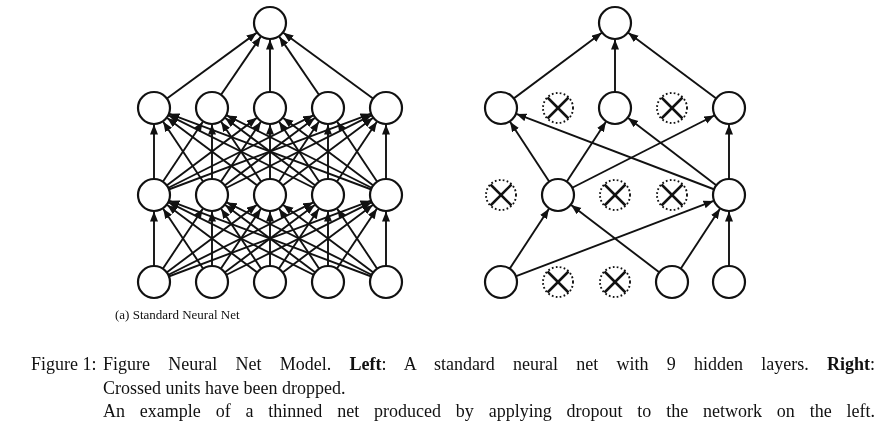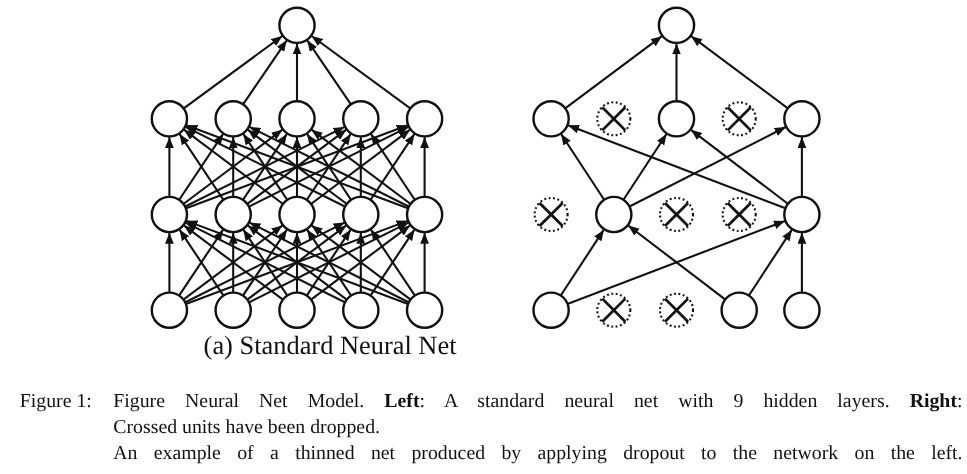--- a/index.html
+++ b/index.html
@@ -12,30 +12,30 @@
     overflow: hidden;
   }
   .stage { position: absolute; left: 0; top: 0; width: 879px; height: 431px; background: #fff; }
   svg.diagrams { position: absolute; left: 0; top: 0; }
   .edge { stroke: #111111; stroke-width: 1.9; fill: none; }
   .node { fill: #ffffff; stroke: #111111; stroke-width: 2.2; }
   .node.dropped { stroke-width: 1.9; stroke-dasharray: 1.7 2.3; }
   .cross { stroke: #111111; stroke-width: 2.5; stroke-linecap: butt; }
   .subcaption {
     position: absolute; top: 304px;
-    font-size: 24px; line-height: 22px;
-    text-align: right; white-space: nowrap;
+    font-size: 13px; line-height: 22px;
+    text-align: left; white-space: nowrap;
   }
   #subcap-a { left: 115px; width: 300px; }
   #subcap-b { left: 463px; width: 300px; }
   .figcaption {
     position: absolute; left: 18px; top: 353px; width: 857px;
     font-size: 18px; line-height: 23.5px;
   }
-  .figlabel { position: absolute; left: 0; top: 0; white-space: nowrap; }
+  .figlabel { position: absolute; left: 13px; top: 0; white-space: nowrap; }
   .figtext { margin-left: 85px; }
   .cap-line.j { text-align: justify; text-align-last: justify; }
   .bold { font-weight: bold; }
 </style>
 </head>
 <body>
 
 <div class="stage">
 
   <svg class="diagrams" width="879" height="300" viewBox="0 0 879 300">

